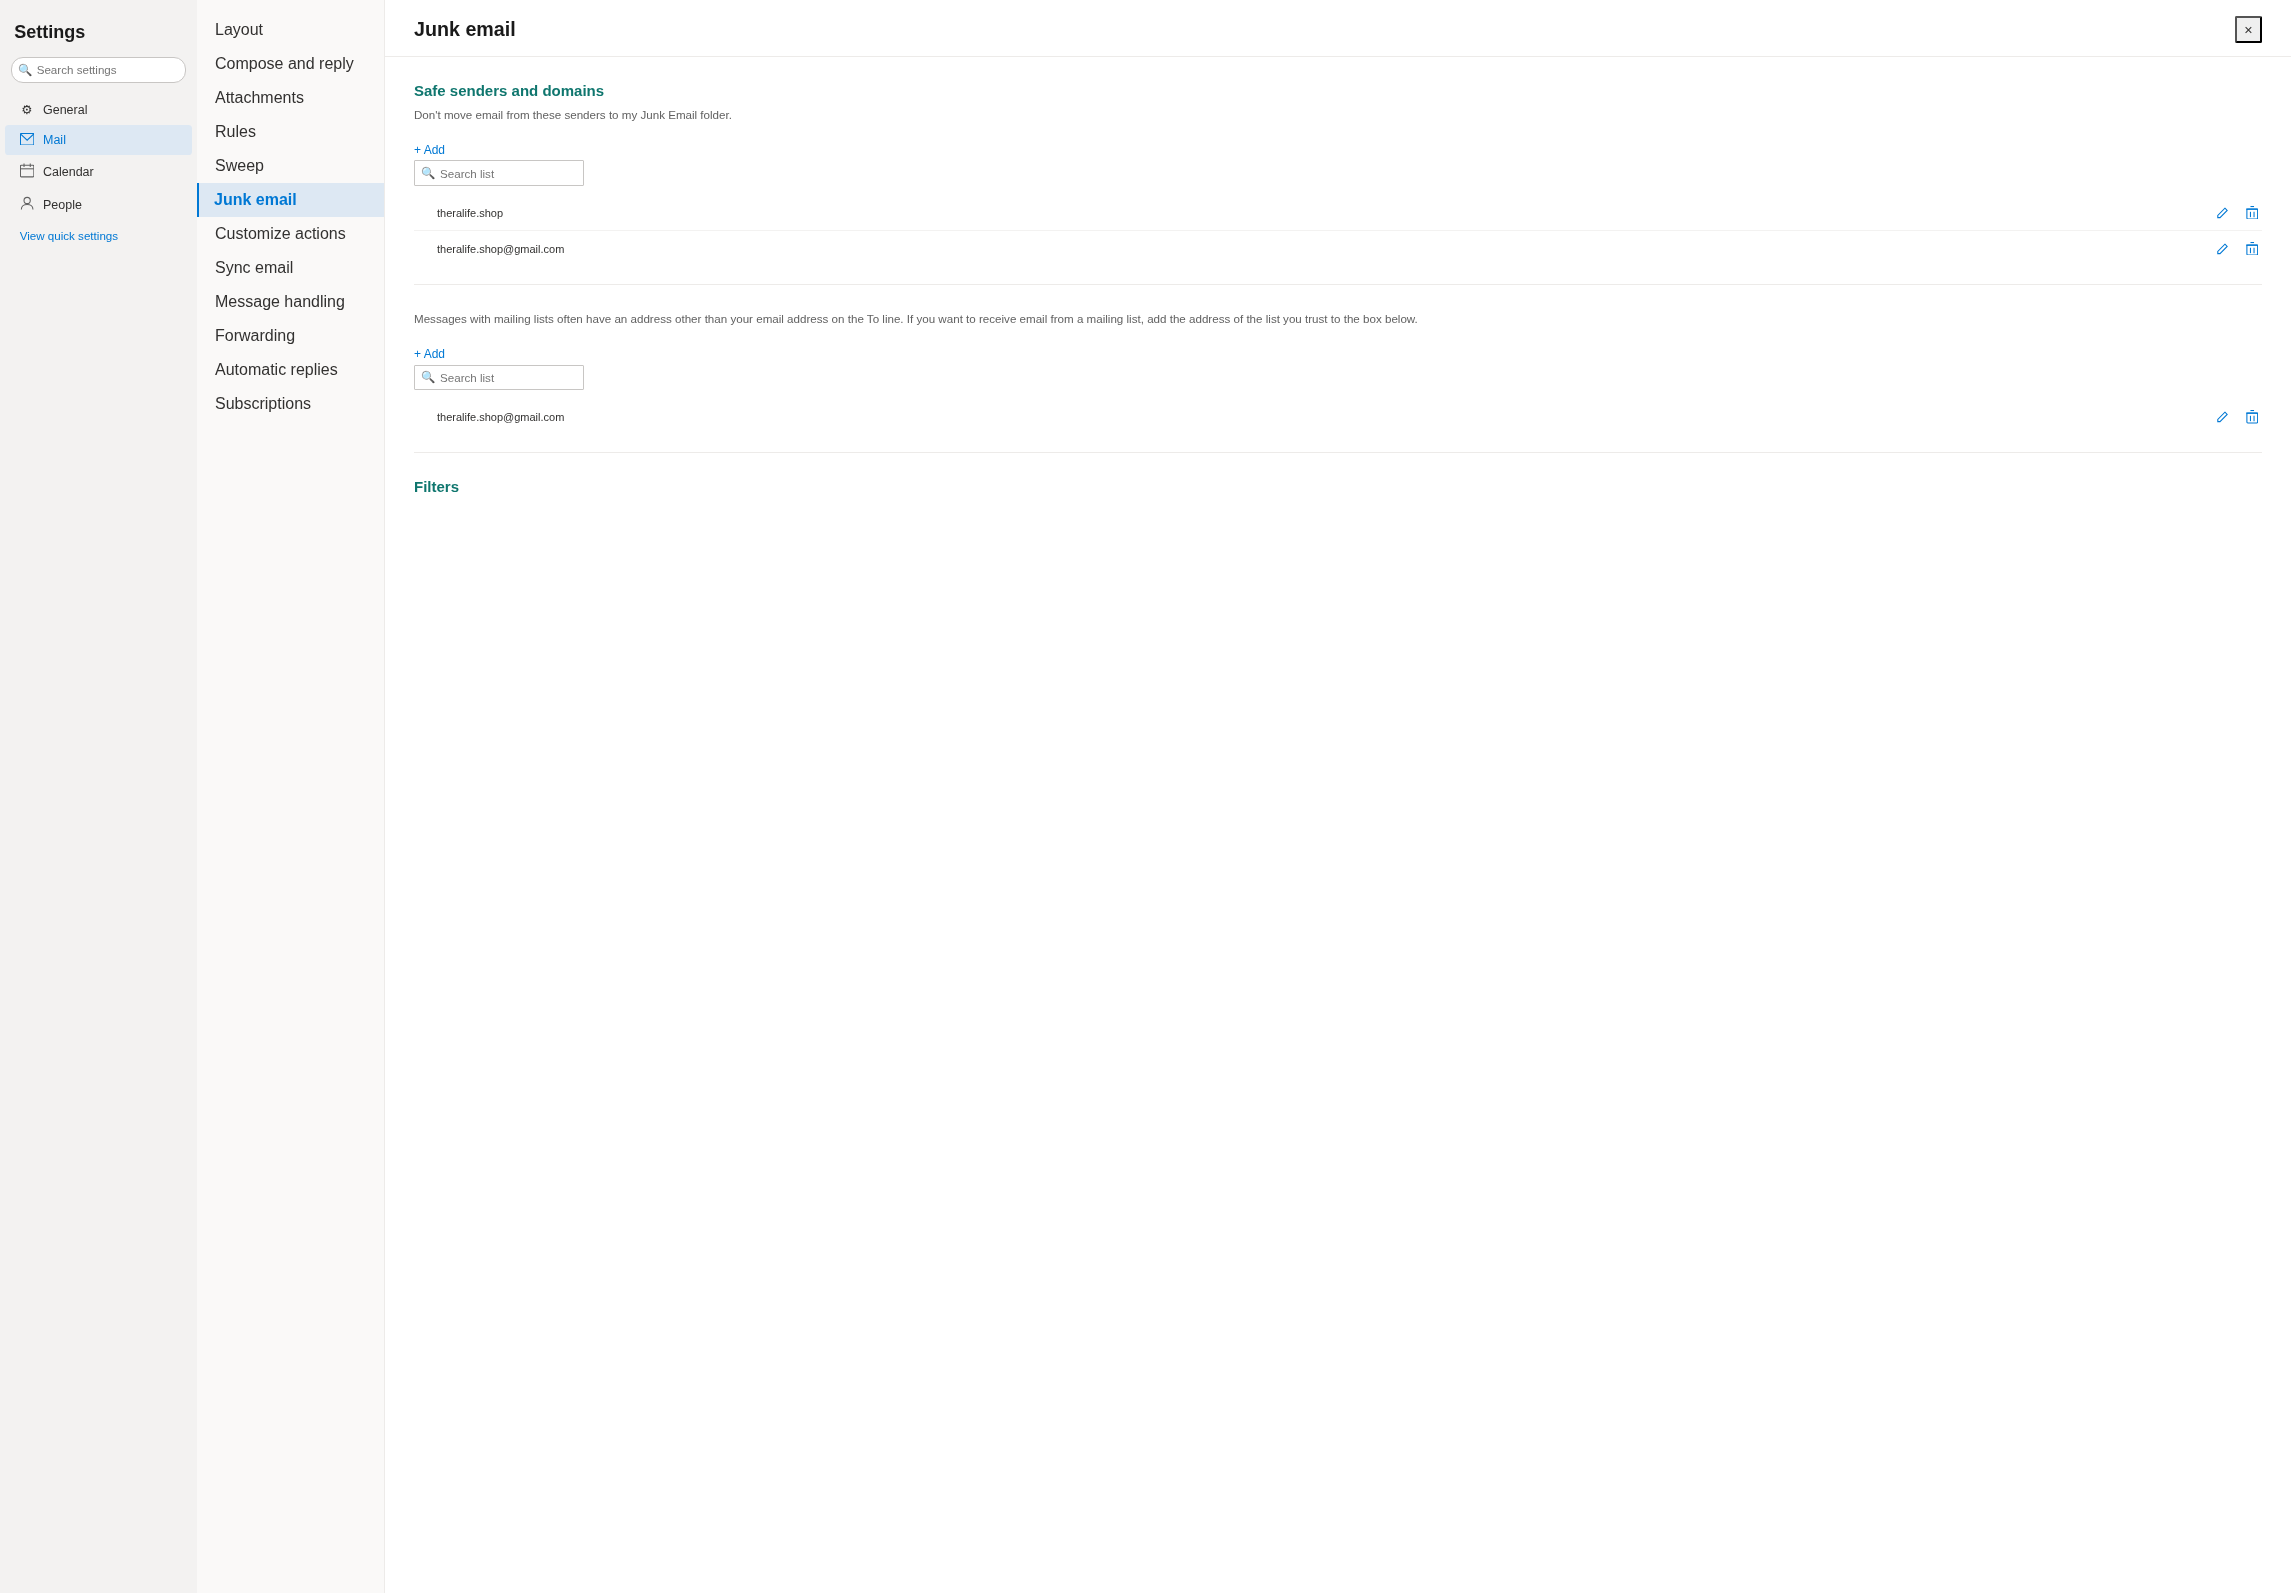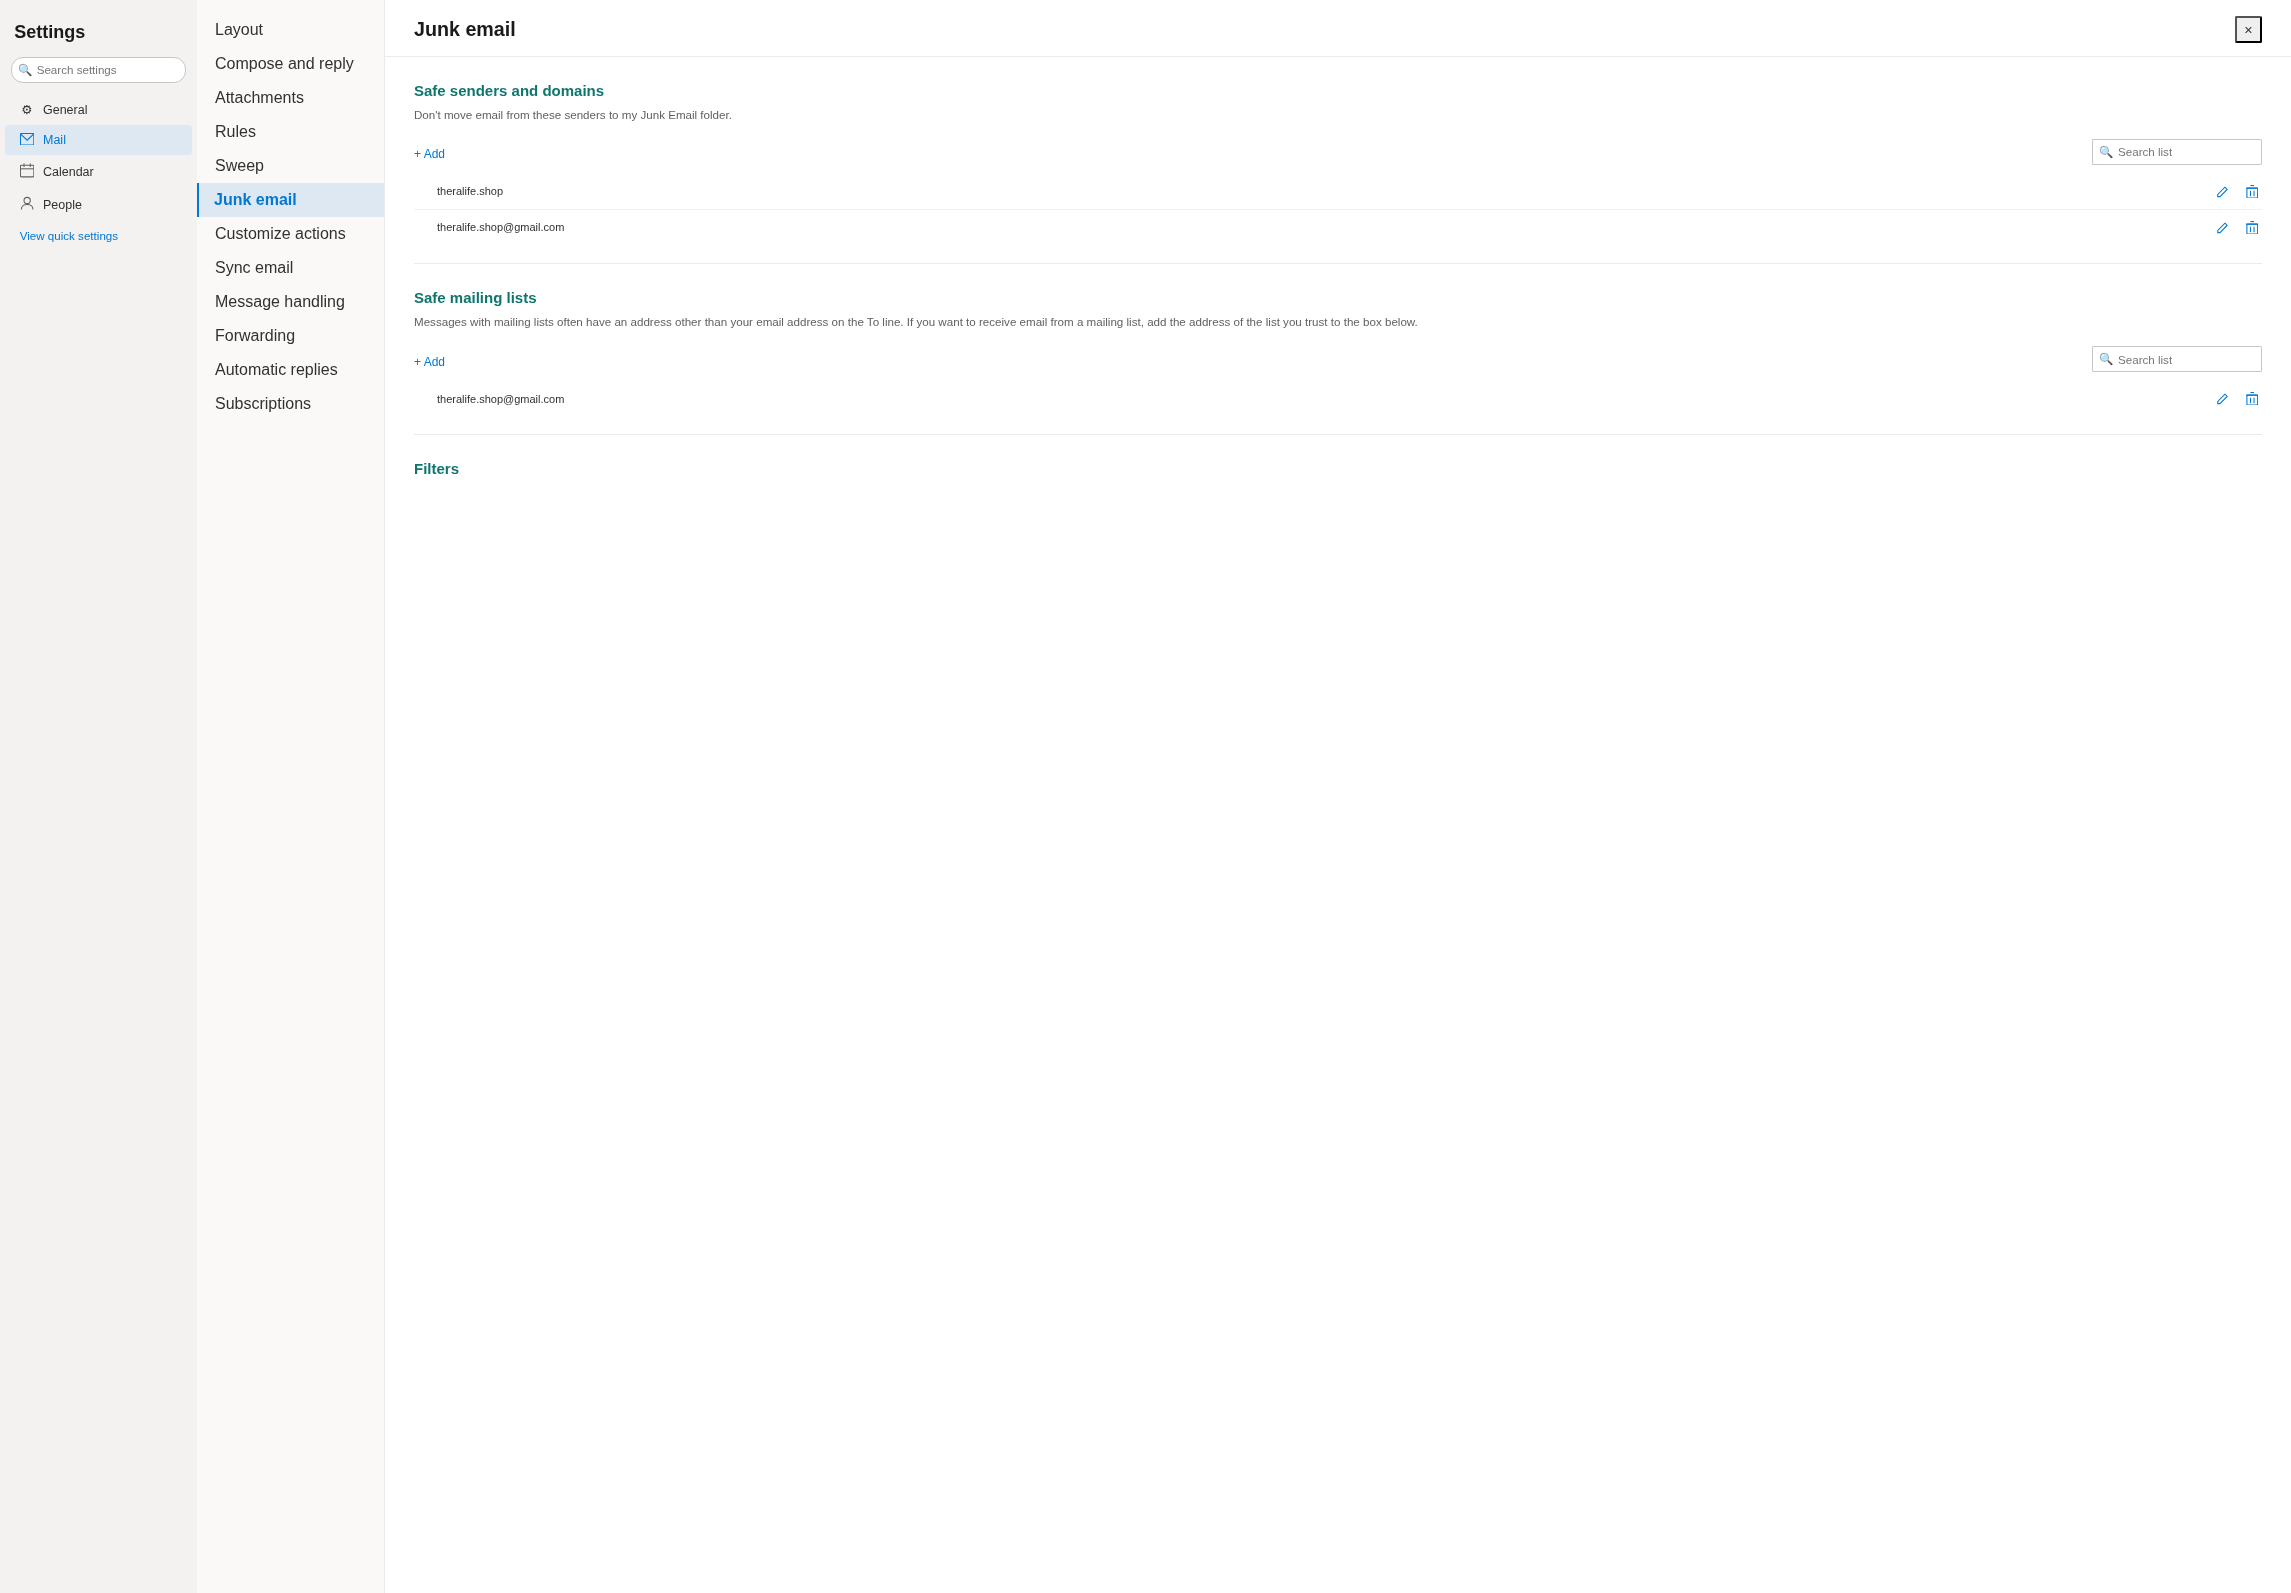--- a/index.html
+++ b/index.html
@@ -168,23 +168,24 @@
 
     .section-desc {
       font-size: 11.6px;
       color: #616161;
       margin-bottom: 16px;
       line-height: 1.5;
     }
 
     .section-toolbar {
       display: flex;
-      align-items: flex-end;
+      align-items: flex-start;
       justify-content: space-between;
       margin-bottom: 9px;
+      flex-direction: column;
     }
 
     .add-btn {
       display: flex;
       align-items: center;
       gap: 4.5px;
       color: #0078d4;
       cursor: pointer;
       font-size: 12px;
       background: none;
@@ -377,21 +378,20 @@
               <line x1="5" y1="0.5" x2="9" y2="0.5" stroke="#0078d4" stroke-width="1.4"></line>
               <line x1="5" y1="6.5" x2="5" y2="12.5" stroke="#0078d4" stroke-width="1.2"></line>
               <line x1="9" y1="6.5" x2="9" y2="12.5" stroke="#0078d4" stroke-width="1.2"></line>
             </svg>
           </button>
         </div>
       </div>
     </div>
 
     <div class="section">
-      <div class="section-title">Safe mailing lists</div>
       <div class="section-desc">Messages with mailing lists often have an address other than your email address on the To line. If you want to receive email from a mailing list, add the address of the list you trust to the box below.</div>
       <div class="section-toolbar">
         <button class="add-btn">+ Add</button>
         <div class="search-list-input-wrap">
           <span class="search-icon-inner">🔍</span>
           <input class="search-list-input" type="text" placeholder="Search list" style="">
         </div>
       </div>
 
       <div class="list-item-row">

